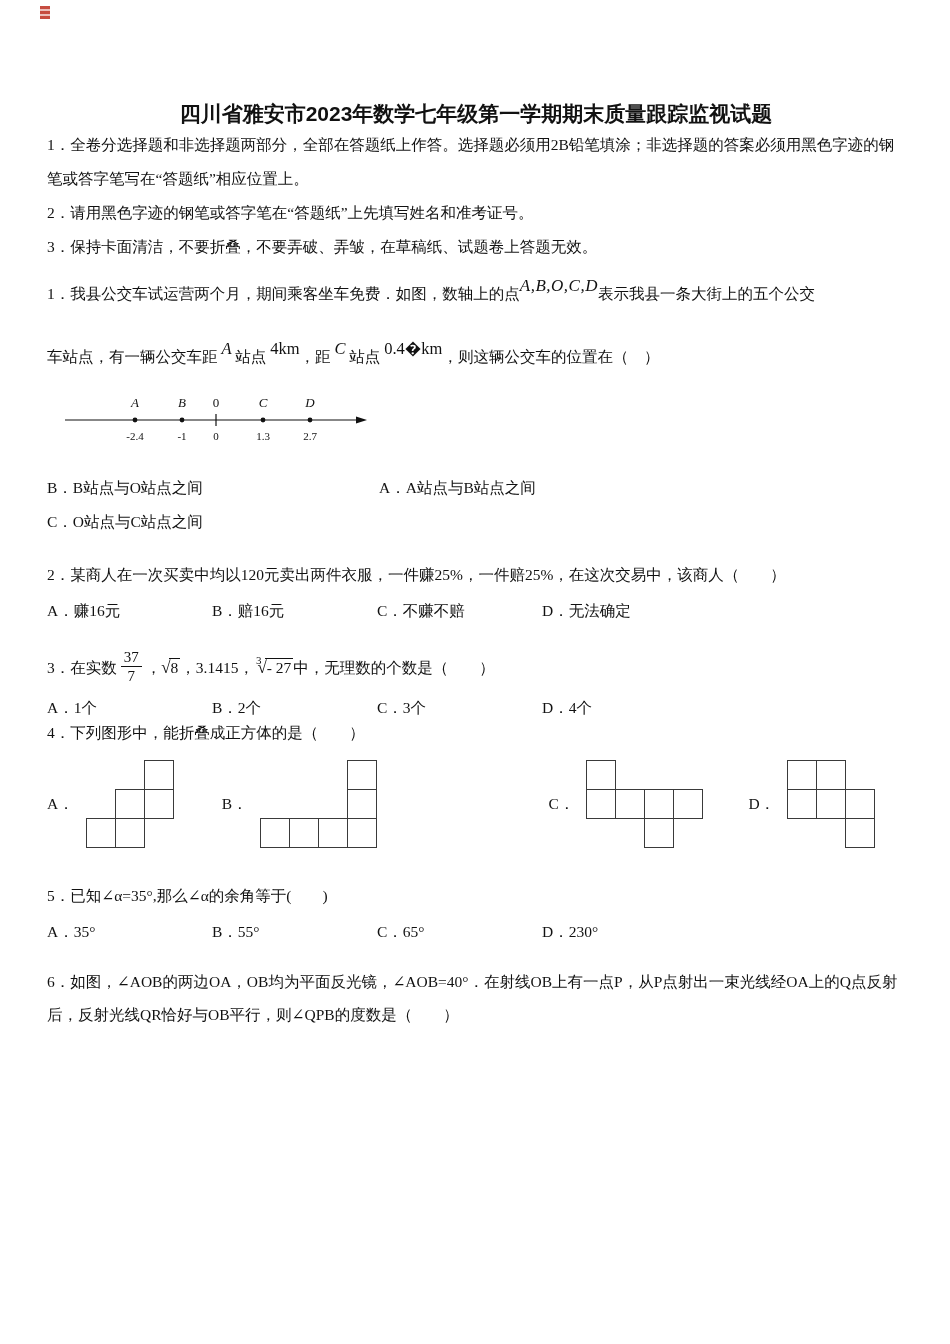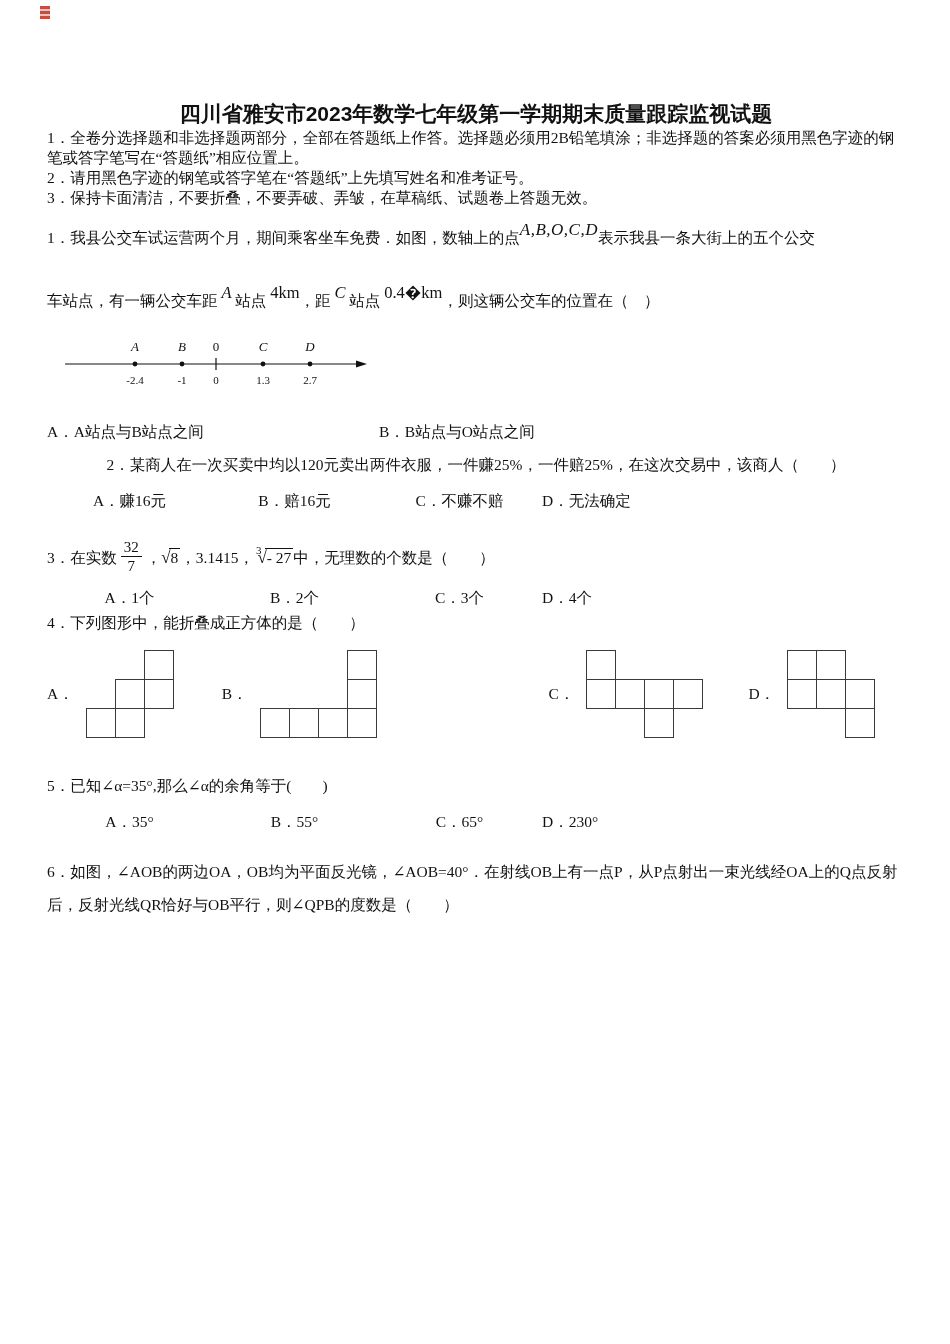--- a/index.html
+++ b/index.html
@@ -17,47 +17,47 @@
     opacity: .9;
   }
 
   .title {
     margin: 0; padding-top: 100px;
     font-family: "Liberation Sans", "DejaVu Sans", sans-serif;
     font-weight: bold; font-size: 21px; line-height: 28px; text-align: center;
   }
 
   .notice-head { margin: 16px 0 0; line-height: 26.5px; }
-  .para { margin: 0; line-height: 20px; }
+  .para { margin: 0; line-height: 34px; }
   .section-head { margin: 21px 0 0; line-height: 27px; }
 
   .q-line { margin: 0; line-height: 27px; }
   .q1-l1 { margin-top: 10px; padding-top: 6px; }
   .q1-l2 { margin-top: 36px; }
-  .q2-t  { margin-top: 8px; text-align: center; }
+  .q2-t  { margin-top: 28px; }
   .q3-t  { margin-top: 24px; line-height: 34px; }
   .q4-t  { }
   .q5-t  { margin-top: 34px; }
   .q6-t  { margin-top: 22px; line-height: 33px; }
 
   .ital { font-style: italic; }
   .raised { position: relative; top: -8px; font-size: 16.5px; font-family: "Liberation Serif", serif; }
   .eq-big { font-size: 17px; letter-spacing: .5px; text-align: right; }
 
   
   .numberline { margin: 24px 0 0 16px; }
   .numberline svg text { font-family: "Liberation Serif", serif; fill: #111; }
   .nl-top { font-size: 13px; }
   .nl-top-i { font-size: 13px; font-style: italic; }
   .nl-bot { font-size: 11px; }
 
   
   .opt-grid2 { display: grid; grid-template-columns: 332px auto; row-gap: 13px; margin-top: 28px; }
   .opt-row { display: flex; margin-top: 13px; }
-  .opt-row .opt { width: 165px; text-align: center; }
+  .opt-row .opt { width: 165px; }
   .opt-row .opt:last-child { width: auto; }
 
   
   .frac { display: inline-block; text-align: center; vertical-align: -8px; margin: 0 4px; font-size: 15px; line-height: 1.1; }
   .frac .num { display: block; padding: 0 3px 1px; border-bottom: 1px solid #111; }
   .frac .den { display: block; padding-top: 1px; }
   .rad { white-space: nowrap; }
   .rsym { font-size: 17px; margin-right: -2px; }
   .vinc { border-top: 1px solid #111; padding: 0 2px; }
   .ridx { font-size: 11px; position: relative; top: -3px; left: 2px; margin-right: -2px; }
@@ -106,33 +106,34 @@
       <text x="247" y="13" text-anchor="middle" class="nl-top-i">D</text>
       <text x="72" y="46" text-anchor="middle" class="nl-bot">-2.4</text>
       <text x="119" y="46" text-anchor="middle" class="nl-bot">-1</text>
       <text x="153" y="46" text-anchor="middle" class="nl-bot">0</text>
       <text x="200" y="46" text-anchor="middle" class="nl-bot">1.3</text>
       <text x="247" y="46" text-anchor="middle" class="nl-bot">2.7</text>
     </svg>
   </div>
 
   <div class="opt-grid2">
+    <span>B．B站点与O站点之间</span>
     <span>A．A站点与B站点之间</span>
-    <span>B．B站点与O站点之间</span>
+    <span>C．O站点与C站点之间</span>
   </div>
 
   <p class="q-line q2-t">2．某商人在一次买卖中均以120元卖出两件衣服，一件赚25%，一件赔25%，在这次交易中，该商人（　　）</p>
   <div class="opt-row">
     <span class="opt">A．赚16元</span>
     <span class="opt">B．赔16元</span>
     <span class="opt">C．不赚不赔</span>
     <span class="opt">D．无法确定</span>
   </div>
 
-  <p class="q-line q3-t"><span>3．在实数</span><span class="frac"><span class="num">32</span><span class="den">7</span></span><span>，</span><span class="rad"><span class="rsym">√</span><span class="vinc">8</span></span><span>，3.1415，</span><span class="rad"><sup class="ridx">3</sup><span class="rsym">√</span><span class="vinc">- 27</span></span><span>中，无理数的个数是（　　）</span></p>
+  <p class="q-line q3-t"><span>3．在实数</span><span class="frac"><span class="num">37</span><span class="den">7</span></span><span>，</span><span class="rad"><span class="rsym">√</span><span class="vinc">8</span></span><span>，3.1415，</span><span class="rad"><sup class="ridx">3</sup><span class="rsym">√</span><span class="vinc">- 27</span></span><span>中，无理数的个数是（　　）</span></p>
   <div class="opt-row">
     <span class="opt">A．1个</span>
     <span class="opt">B．2个</span>
     <span class="opt">C．3个</span>
     <span class="opt">D．4个</span>
   </div>
 
   <p class="q-line q4-t">4．下列图形中，能折叠成正方体的是（　　）</p>
   <div class="q4-figs">
     <div class="fig-pair pair-a">

